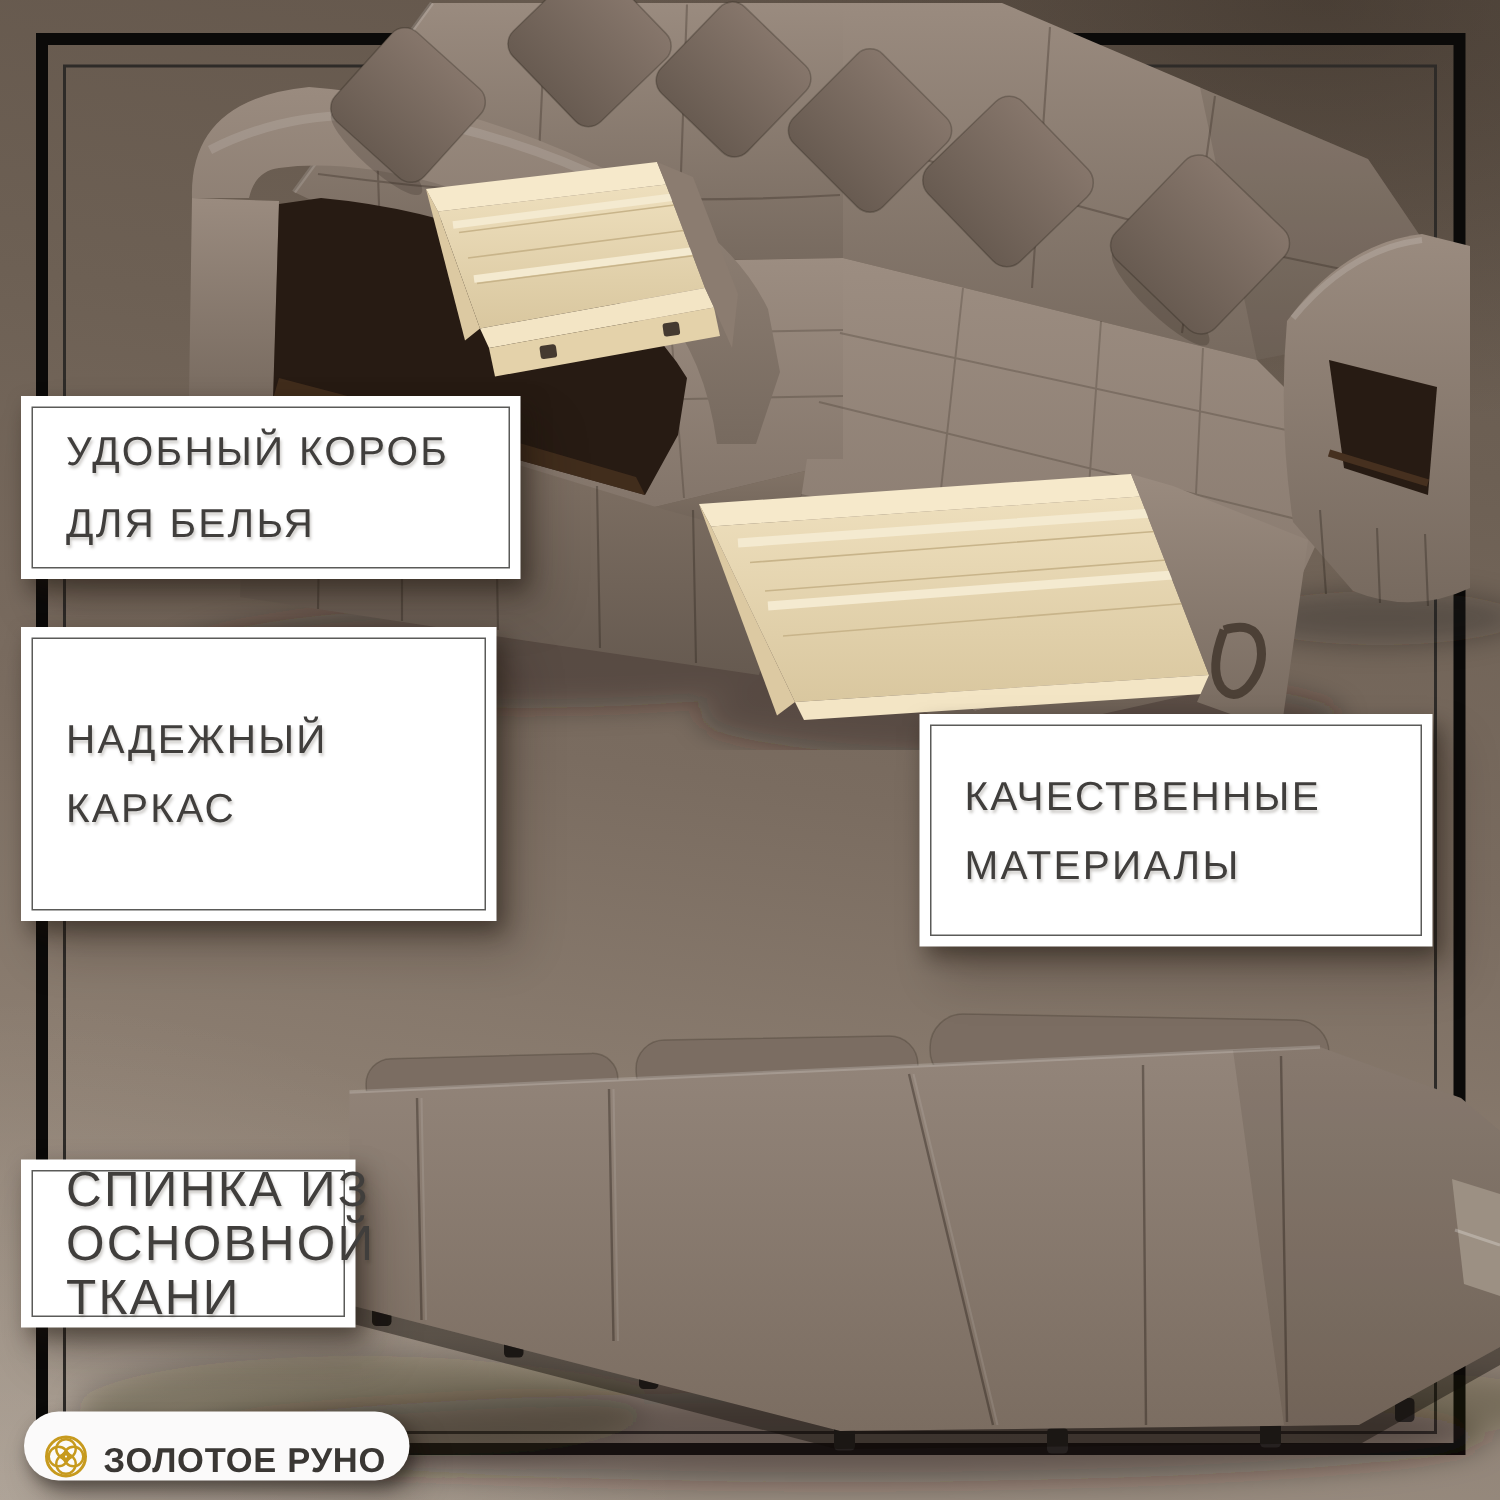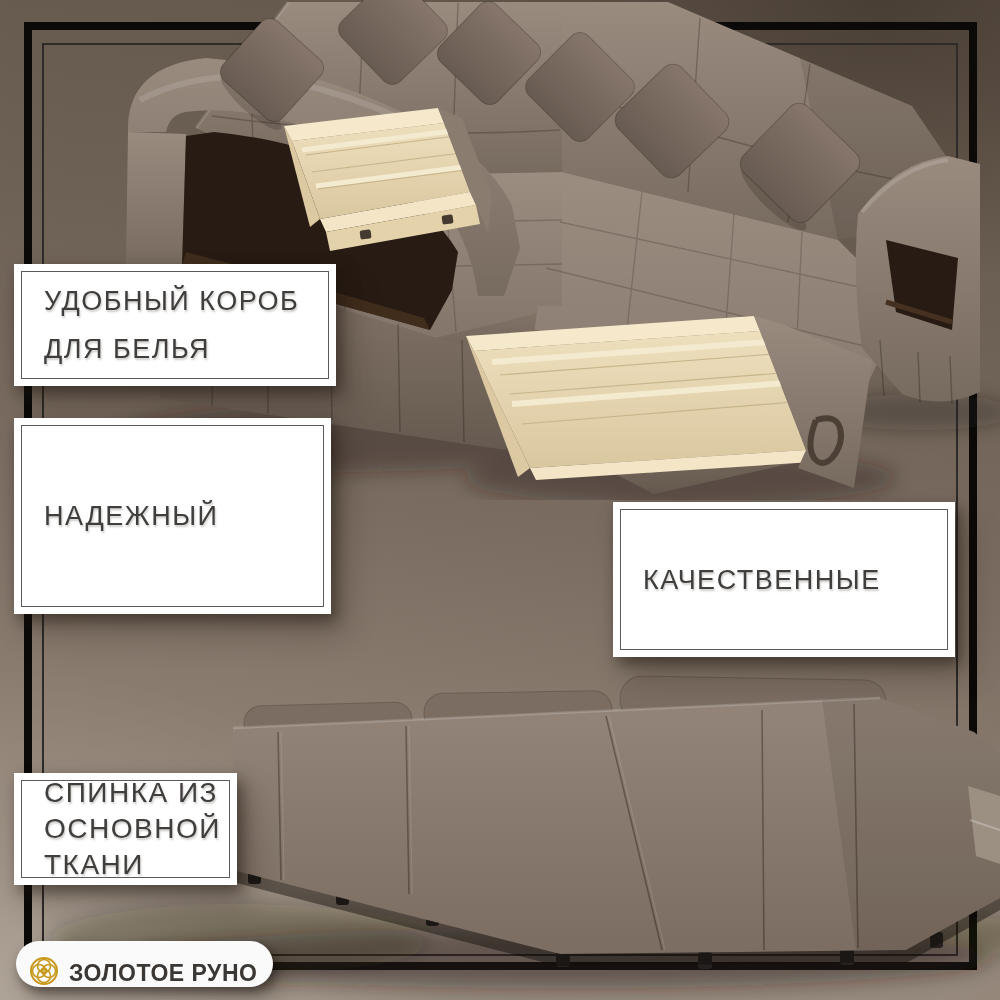--- a/index.html
+++ b/index.html
@@ -28,30 +28,30 @@
   }
   .feature .inner{
     position:absolute;inset:7px;border:1px solid #5a5a58;
     display:flex;flex-direction:column;justify-content:center;
     padding-left:22px;box-sizing:border-box;
   }
   .feature .line{
     color:#403e3c;letter-spacing:1.5px;white-space:nowrap;
     text-shadow:1px 2px 2px rgba(60,50,40,.25);
   }
-  .f1{left:14px;top:264px;width:322px;height:122px;}
+  .f1{left:14px;top:264px;width:322px;height:122px;padding-left:11px;}
   .f1 .line{font-size:27px;line-height:48px;}
   .f2{left:14px;top:418px;width:317px;height:196px;}
   .f2 .line{font-size:27px;line-height:46px;}
   .f3{left:14px;top:601px;width:310px;height:145px;}
   .f3 .line{font-size:26px;line-height:44px;}
-  .f4{left:613px;top:502px;width:342px;height:155px;}
+  .f4{left:613px;top:476px;width:342px;height:155px;}
   .f4 .line{font-size:27px;line-height:46px;}
   .f5{left:14px;top:773px;width:223px;height:112px;}
-  .f5 .line{font-size:28px;line-height:36px;}
+  .f5 .line{font-size:33px;line-height:36px;}
   .brand{
     position:absolute;left:16px;top:941px;height:46px;z-index:4;
     background:#fbfafa;border-radius:24px;
     display:flex;align-items:flex-end;gap:9px;padding:0 16px 0 12px;
     box-shadow:3px 5px 10px rgba(18,13,8,.45), 8px 12px 22px rgba(18,13,8,.25);
   }
   .brand .label{
     font-size:23px;font-weight:bold;color:#3a3734;letter-spacing:.5px;white-space:nowrap;
   }
 </style>
@@ -212,25 +212,27 @@
 
   <div class="feature f1">
     <div class="inner">
       <div class="line">УДОБНЫЙ КОРОБ</div>
       <div class="line">ДЛЯ БЕЛЬЯ</div>
     </div>
   </div>
   <div class="feature f2">
     <div class="inner">
       <div class="line">НАДЕЖНЫЙ</div>
+      <div class="line">КАРКАС</div>
     </div>
   </div>
   <div class="feature f4">
     <div class="inner">
       <div class="line">КАЧЕСТВЕННЫЕ</div>
+      <div class="line">МАТЕРИАЛЫ</div>
     </div>
   </div>
   <div class="feature f5">
     <div class="inner">
       <div class="line">СПИНКА ИЗ</div>
       <div class="line">ОСНОВНОЙ</div>
       <div class="line">ТКАНИ</div>
     </div>
   </div>
 

